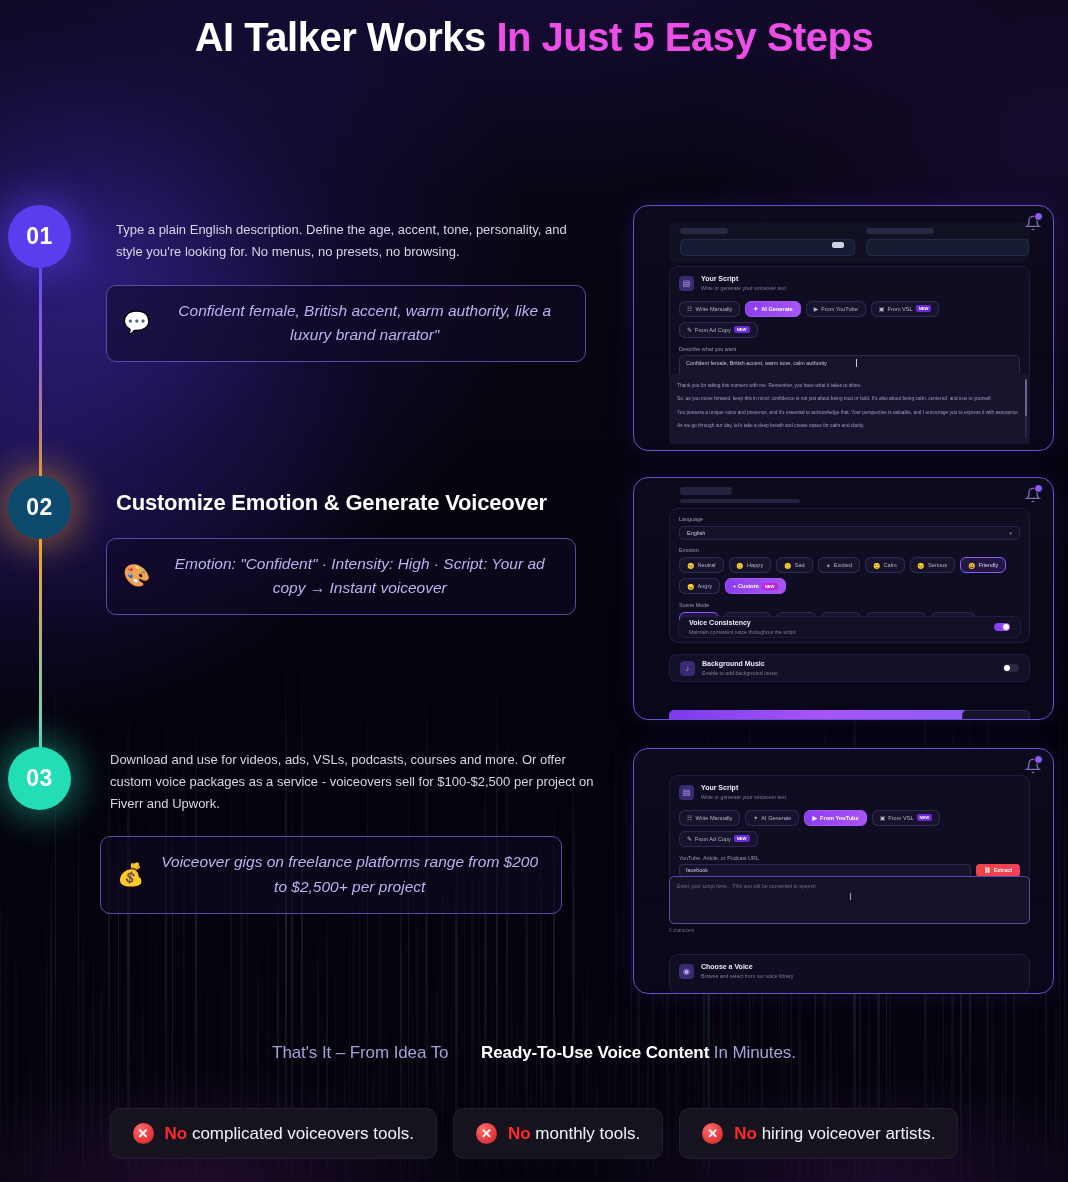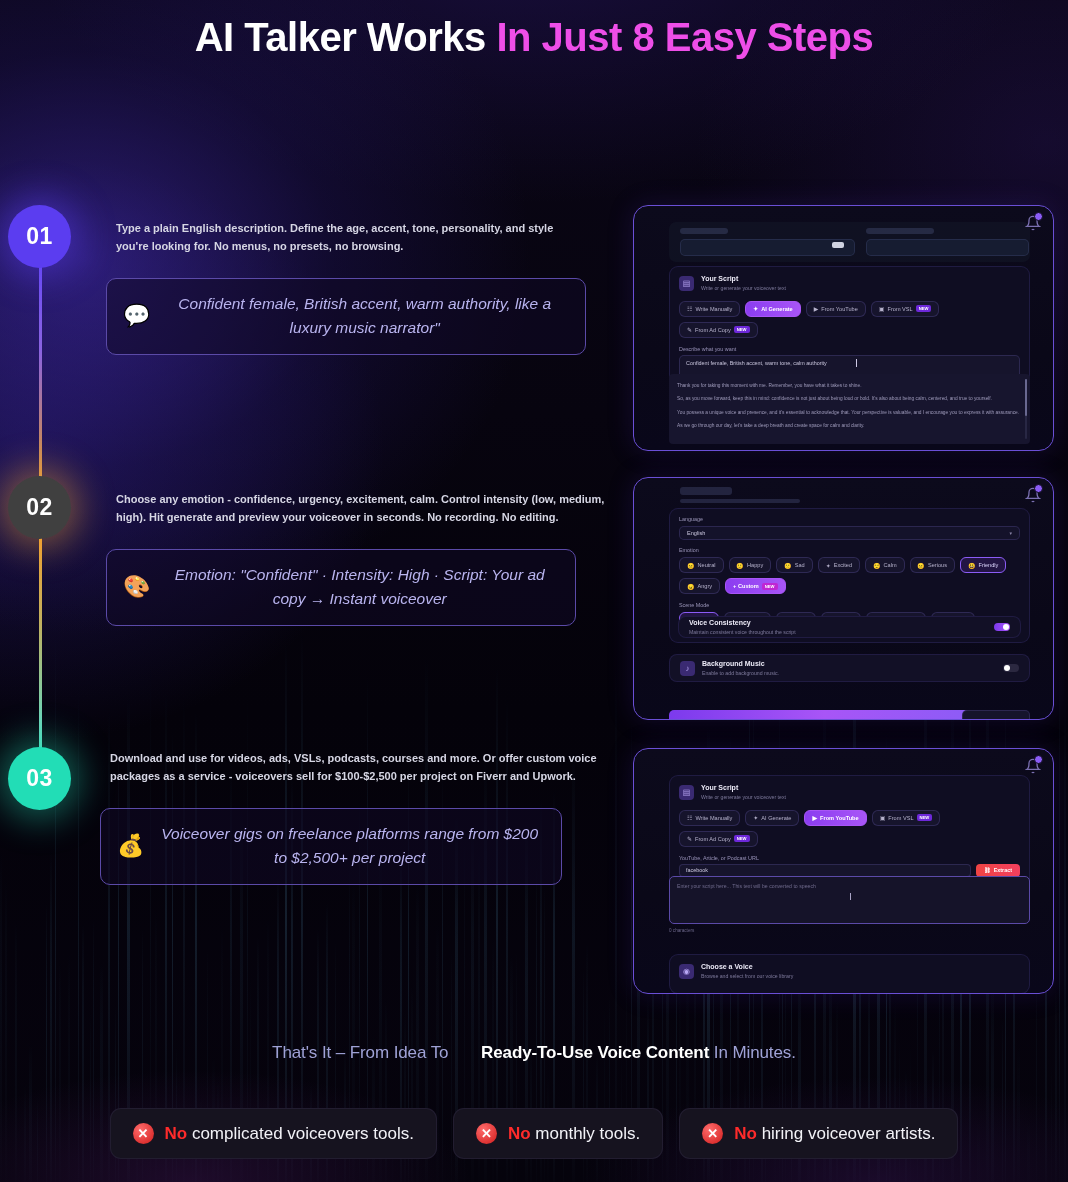--- a/index.html
+++ b/index.html
@@ -58,29 +58,29 @@
   .rail-1{ top:265px; height:245px; background:linear-gradient(180deg,#6c4df6 0%,#8a63e0 35%,#c98a5a 75%,#f0a132 100%); }
   .rail-2{ top:536px; height:245px; background:linear-gradient(180deg,#f0a132 0%,#c2b05e 35%,#6ed4b8 75%,#2fe0bd 100%); }
 
   .step{ position:absolute; left:0; width:640px; }
   .badge{
     position:absolute; left:8px; width:63px; height:63px; border-radius:50%;
     display:flex; align-items:center; justify-content:center;
     font-size:23px; font-weight:700; color:#fff; letter-spacing:0.5px;
   }
   .badge-1{ background:#5b3df0; box-shadow:0 0 34px 10px rgba(91,61,240,0.45); }
-  .badge-2{ background:#404040; box-shadow:0 0 34px 10px rgba(240,164,49,0.42); }
+  .badge-2{ background:#0c4a6e; box-shadow:0 0 34px 10px rgba(240,164,49,0.42); }
   .badge-3{ background:#22ddb6; box-shadow:0 0 34px 10px rgba(34,221,182,0.40); }
 
   .step-body{ position:absolute; }
   .step-title{
     font-size:22px; font-weight:700; color:#fff; letter-spacing:-0.2px; margin-bottom:22px;
   }
   .step-desc{
-    font-size:11px; line-height:1.68; color:#d6d6e4; font-weight:700;
+    font-size:13px; line-height:1.68; color:#d6d6e4; font-weight:400;
     max-width:490px;
   }
   .callout{
     margin-top:22px;
     border:1px solid #5b4aa8;
     border-radius:10px;
     background:rgba(16,10,38,0.55);
     padding:13px 18px 14px 16px;
     display:flex; align-items:center; gap:12px;
   }
@@ -385,46 +385,46 @@
     <div class="bar" style="left: 1051px; width: 1px; height: 121.816px; opacity: 0.24469;"></div>
     <div class="bar" style="left: 1055px; width: 2px; height: 195.436px; opacity: 0.505044;"></div>
     <div class="bar" style="left: 1059px; width: 1px; height: 532.43px; opacity: 0.376098;"></div>
     <div class="bar" style="left: 1064px; width: 2px; height: 496.996px; opacity: 0.299209;"></div>
   </div>
 <div class="bg-glow-bottom"></div>
 
 <div class="page">
 
   <div class="headline">
-    <span class="w">AI Talker Works </span><span class="p">In Just 8 Easy Steps</span>
+    <span class="w">AI Talker Works </span><span class="p">In Just 5 Easy Steps</span>
   </div>
 
   <div class="timeline">
     <div class="rail rail-1"></div>
     <div class="rail rail-2"></div>
 
     <div class="step" style="top:205px;">
       <div class="badge badge-1" style="top:0;">
         <span>01</span>
       </div>
       <div class="step-body" style="left:116px; top:14px; width:470px;">
         <div class="step-desc">Type a plain English description. Define the age, accent, tone, personality, and style you're looking for. No menus, no presets, no browsing.</div>
         <div class="callout" style="margin-left:-10px;">
           <span class="emoji">💬</span>
-          <span class="ctext">Confident female, British accent, warm authority, like a luxury music narrator"</span>
+          <span class="ctext">Confident female, British accent, warm authority, like a luxury brand narrator"</span>
         </div>
       </div>
     </div>
 
     <div class="step" style="top:476px;">
       <div class="badge badge-2" style="top:0;">
         <span>02</span>
       </div>
       <div class="step-body" style="left:116px; top:14px; width:490px;">
-        <div class="step-desc" style="max-width:500px">Choose any emotion - confidence, urgency, excitement, calm. Control intensity (low, medium, high). Hit generate and preview your voiceover in seconds. No recording. No editing.</div>
+        <div class="step-title">Customize Emotion &amp; Generate Voiceover</div>
         <div class="callout" style="margin-left:-10px; max-width:470px;">
           <span class="emoji">🎨</span>
           <span class="ctext">Emotion: "Confident" · Intensity: High · Script: Your ad copy → Instant voiceover</span>
         </div>
       </div>
     </div>
 
     <div class="step" style="top:747px;">
       <div class="badge badge-3" style="top:0;">
         <span>03</span>

